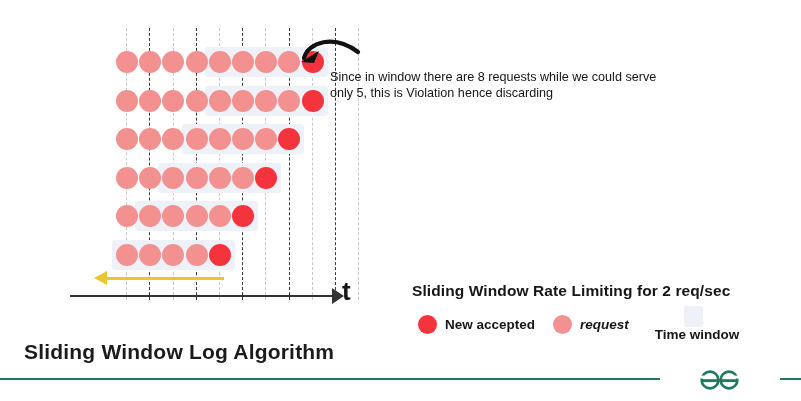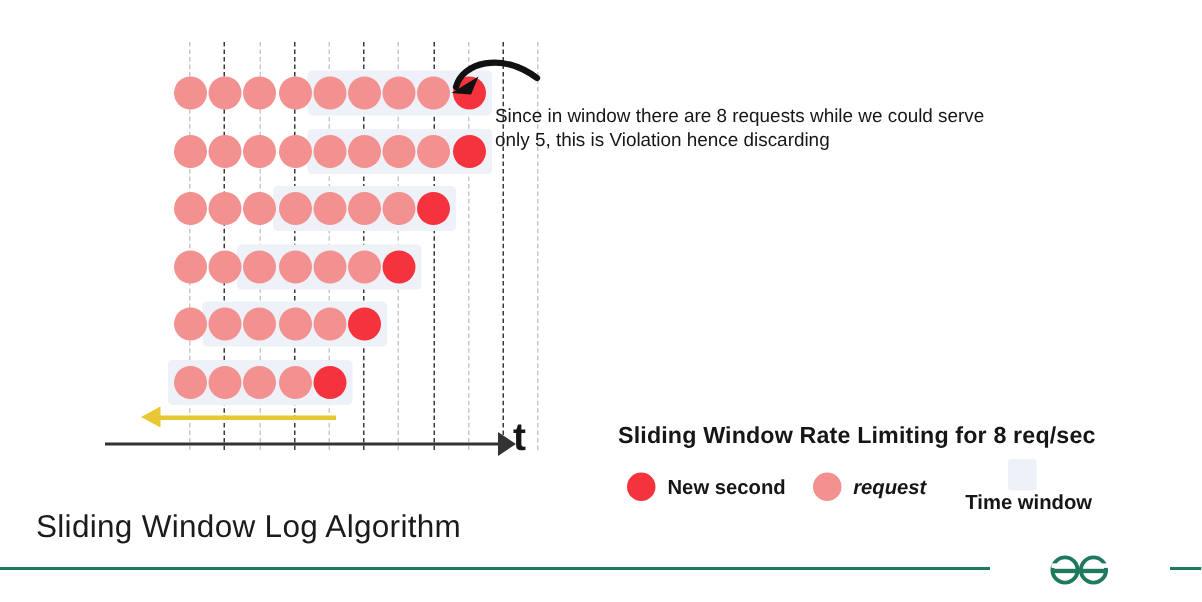--- a/index.html
+++ b/index.html
@@ -103,21 +103,21 @@
   .lg-dot.req{background:#f2918f;}
   .lg-sq{width:19px;height:21px;background:#eef2f8;border-radius:2px;}
   .lg-label{
     font-size:13.5px;font-weight:700;color:#161616;
     margin-left:8px;white-space:nowrap;
   }
 
   
   #main-title{
     position:absolute;left:24px;top:340px;
-    font-size:21px;font-weight:400;color:#1b1b1b;
+    font-size:21px;font-weight:700;color:#1b1b1b;
     letter-spacing:.2px;
   }
   #footer-rule{
     position:absolute;left:0;top:378px;width:801px;height:2px;
     background:#1d7a5f;
   }
   #gfg{
     position:absolute;left:660px;top:363px;
     width:120px;height:34px;
     background:#ffffff;
@@ -216,25 +216,25 @@
     <div id="taxis-label">t</div>
 
     <svg id="curve-arrow" viewBox="0 0 62 36" xmlns="http://www.w3.org/2000/svg">
       <path d="M4 22 C 8 6, 34 -2, 58 16" stroke="#111" stroke-width="4.2" fill="none" stroke-linecap="round"></path>
       <path d="M1 26 L 19 15 L 14 27 Z" fill="#111"></path>
     </svg>
   </div>
 
   <div class="note" id="note1">Since in window there are 8 requests while we could serve only 5, this is Violation hence discarding</div>
 
-  <div id="legend-title">Sliding Window Rate Limiting for 8 req/sec</div>
+  <div id="legend-title">Sliding Window Rate Limiting for 2 req/sec</div>
   <div id="legend-row">
       <div class="lg-item" style="margin-left: 0px;">
         <div class="lg-dot new" style="background: rgb(244, 51, 61);"></div>
-        <span class="lg-label">New second</span>
+        <span class="lg-label">New accepted</span>
       </div>
       <div class="lg-item" style="margin-left: 18px; font-style: italic;">
         <div class="lg-dot req" style="background: rgb(242, 145, 143);"></div>
         <span class="lg-label">request</span>
       </div>
       <div class="lg-item" style="margin-left: 18px; flex-direction: column;">
         <div class="lg-sq" style="background: rgb(238, 242, 248);"></div>
         <span class="lg-label">Time window</span>
       </div>
     </div>

